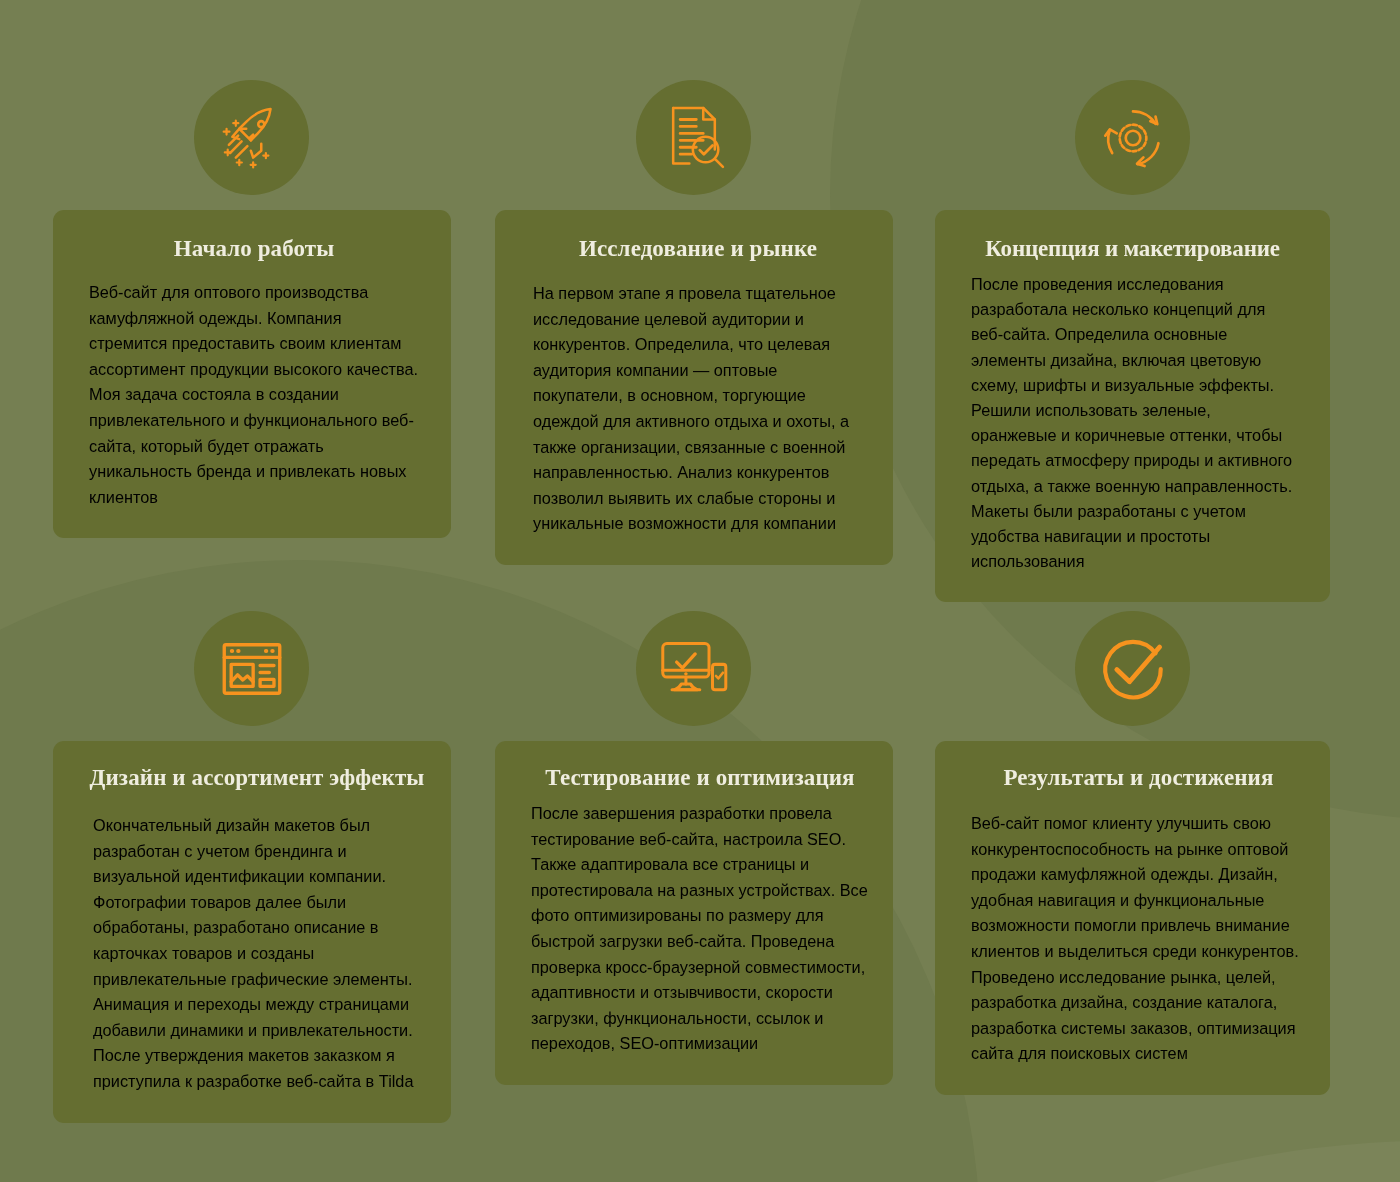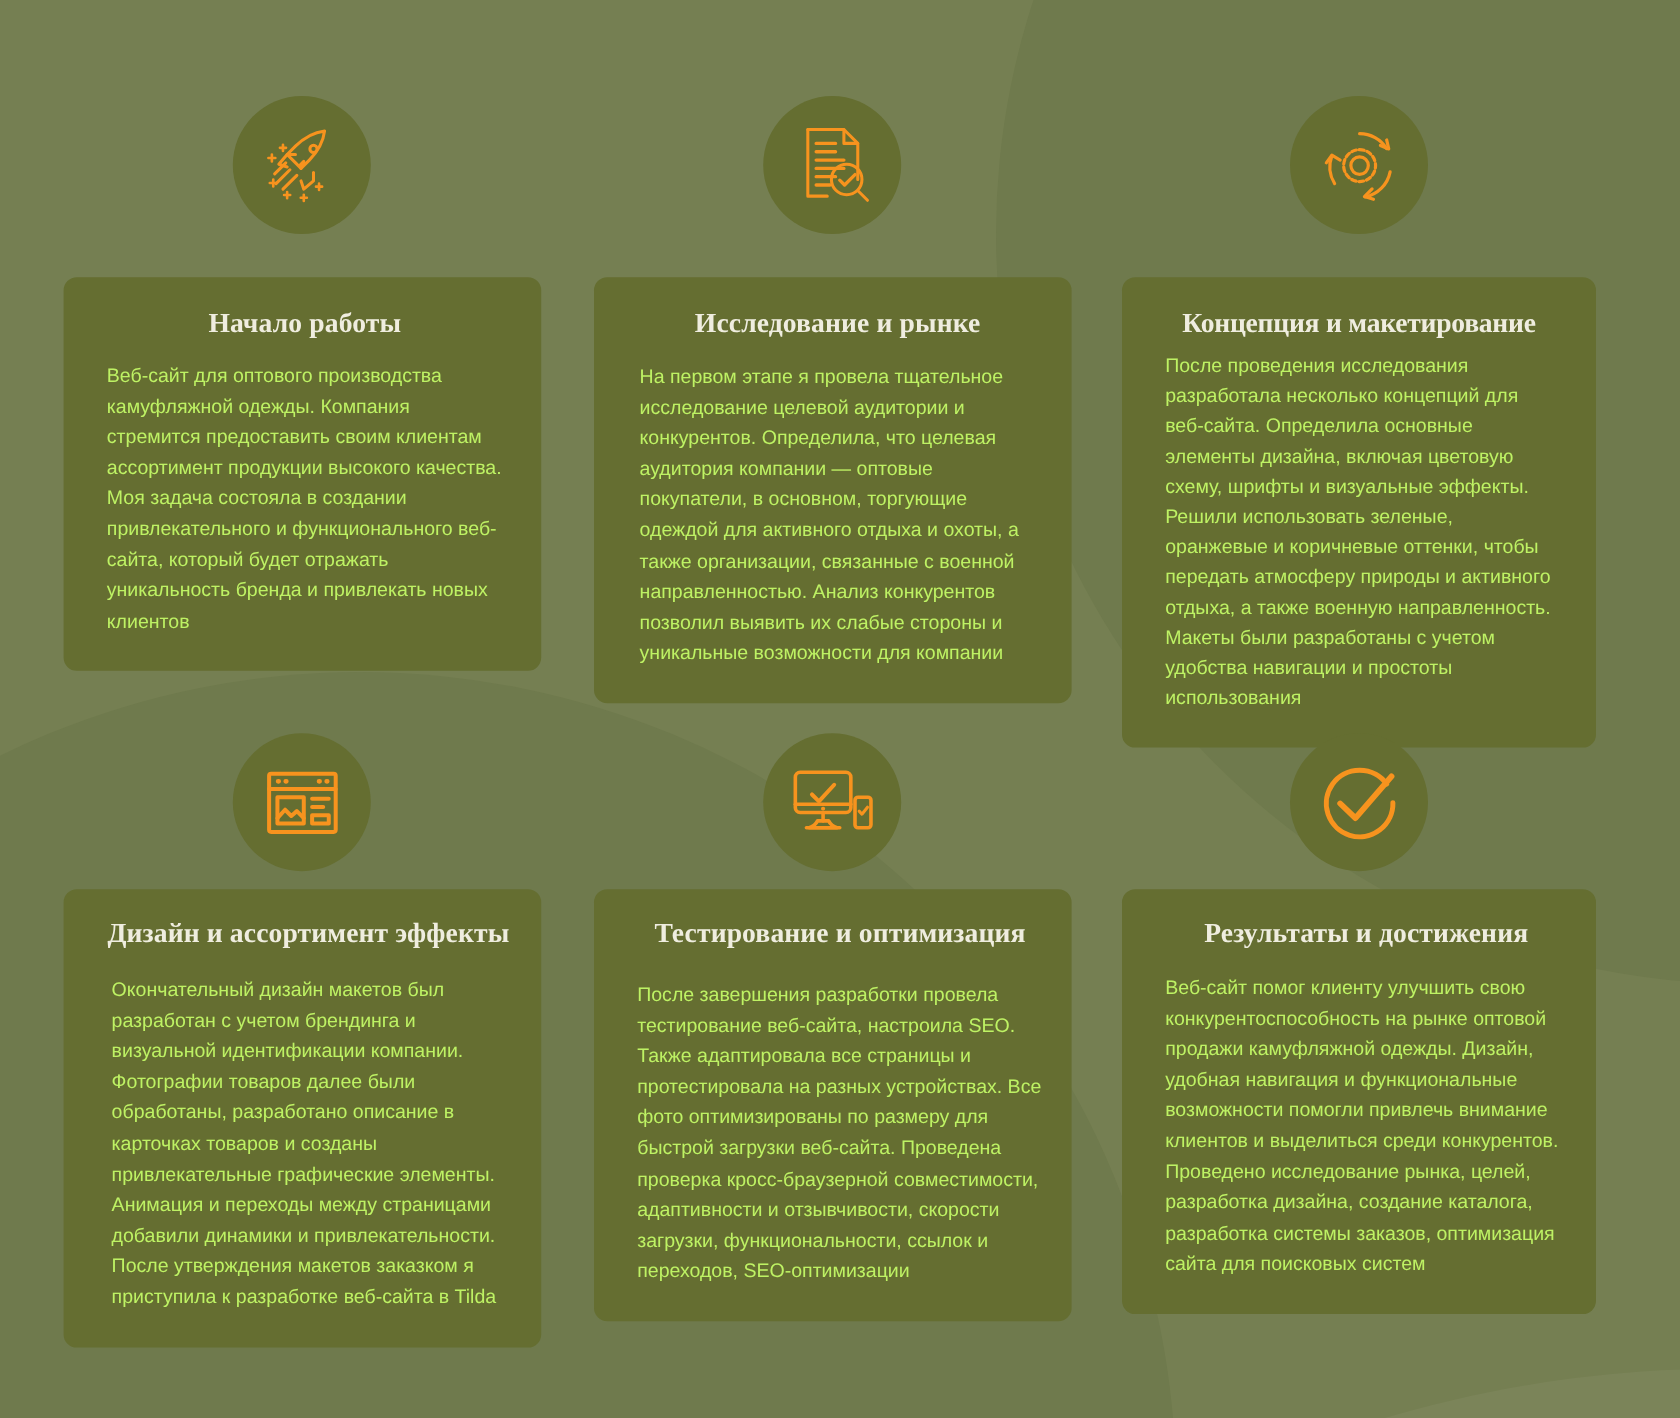--- a/index.html
+++ b/index.html
@@ -65,57 +65,57 @@
     display:flex; align-items:center; justify-content:center;
   }
   .col-1 .icon-badge { left:141px; }
   .col-2 .icon-badge { left:141px; }
   .col-3 .icon-badge { left:140px; }
   .icon-badge svg { width:74px; height:74px; display:block; }
 
   
   .card {
     position:absolute;
-    top:231px;
+    top:210px;
     left:0;
     width:100%;
     background:#656e31;
     border-radius:11px;
     padding:24px 34px 26px 34px;
   }
   .card-title {
     font-family:"Liberation Serif", serif;
     font-weight:bold;
     font-size:23px;
     color:#efeddf;
     text-align:center;
     letter-spacing:0.1px;
     margin-bottom:19px;
     white-space:nowrap;
   }
   .card-body {
     font-family:"Liberation Sans", sans-serif;
     font-size:16.3px;
     line-height:25.6px;
-    color:#bef264;
+    color:#000000;
     text-align:left;
   }
 
   
   .card.c1 { padding:26px 32px 28px 36px; }
   .card.c1 .card-title { margin-bottom:18px; }
   .card.c2 { padding:26px 30px 28px 38px; }
   .card.c3 { padding:26px 36px 28px 36px; }
   .card.c3 .card-title { margin-bottom:10px; letter-spacing:-0.2px; }
   .card.c3 .card-body { line-height:25.2px; }
   .card.c4 { padding:24px 24px 28px 34px; }
   .card.c4 .card-title { margin-bottom:22px; }
   .card.c4 .card-body { padding-left:6px; }
   .card.c5 { padding:24px 24px 28px 36px; }
-  .card.c5 .card-title { margin-bottom:26px; }
+  .card.c5 .card-title { margin-bottom:10px; }
   .card.c6 { padding:24px 24px 28px 36px; }
   .card.c6 .card-title { margin-bottom:20px;text-align:center; }
 
   
   .row-bottom .card { top:149px; }
   .row-bottom .icon-badge { top:19px; }
 </style>
 </head>
 <body>
 

